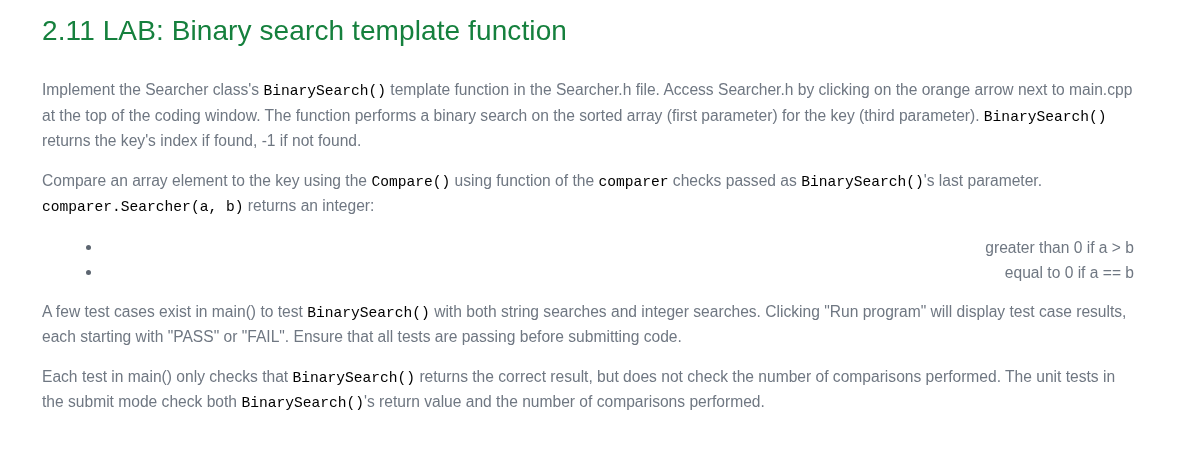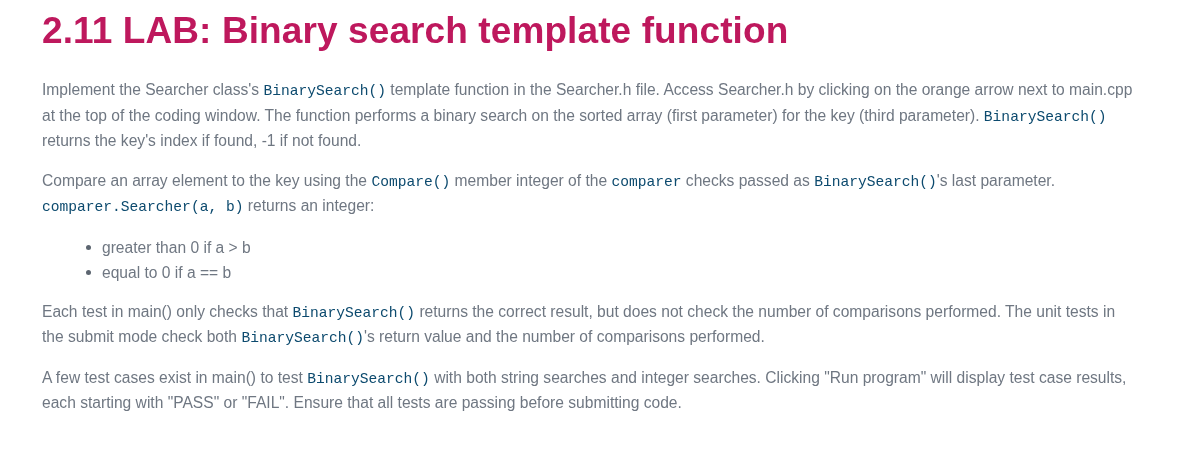--- a/index.html
+++ b/index.html
@@ -13,50 +13,51 @@
     font-family: "Liberation Sans", sans-serif;
     -webkit-font-smoothing: antialiased;
   }
   .lab-page {
     padding: 10px 42px 0 42px;
     box-sizing: border-box;
     width: 1186px;
   }
   .lab-title {
     font-family: "Liberation Sans", sans-serif;
-    font-size: 37px;
-    font-weight: 700;
+    font-size: 28px;
+    font-weight: 400;
     line-height: 42px;
-    color: #be185d;
+    color: #15803d;
     margin: 0 0 26px 0;
     letter-spacing: 0.1px;
   }
   .lab-body {
     max-width: 1092px;
   }
   .para {
     font-size: 15.6px;
     line-height: 24.5px;
     color: #6f7782;
     margin: 0 0 15px 0;
   }
   .para:last-child {
     margin-bottom: 0;
   }
   code, .code {
     font-family: "Liberation Mono", "DejaVu Sans Mono", monospace;
     font-size: 14.6px;
-    color: #0c4a6e;
+    color: #000000;
     letter-spacing: 0px;
     white-space: pre;
   }
   ul.bullets {
     margin: 0 0 15px 0;
     padding: 0 0 0 44px;
     list-style: none;
+    text-align: right;
   }
   ul.bullets li {
     font-size: 15.6px;
     line-height: 25px;
     color: #6f7782;
     position: relative;
     padding-left: 16px;
   }
   ul.bullets li::before {
     content: "";
@@ -74,25 +75,25 @@
 <body>
 
 <div class="lab-page">
 
   <h1 class="lab-title">2.11 LAB: Binary search template function</h1>
 
   <div class="lab-body">
 
     <p class="para rich"><span>Implement the Searcher class's </span><code>BinarySearch()</code><span> template function in the Searcher.h file. Access Searcher.h by clicking on the orange arrow next to main.cpp at the top of the coding window. The function performs a binary search on the sorted array (first parameter) for the key (third parameter). </span><code>BinarySearch()</code><span> returns the key's index if found, -1 if not found.</span></p>
 
-    <p class="para rich"><span>Compare an array element to the key using the </span><code>Compare()</code><span> member integer of the </span><code>comparer</code><span> checks passed as </span><code>BinarySearch()</code><span>'s last parameter. </span><code>comparer.Searcher(a, b)</code><span> returns an integer:</span></p>
+    <p class="para rich"><span>Compare an array element to the key using the </span><code>Compare()</code><span> using function of the </span><code>comparer</code><span> checks passed as </span><code>BinarySearch()</code><span>'s last parameter. </span><code>comparer.Searcher(a, b)</code><span> returns an integer:</span></p>
 
     <ul class="bullets">
       <li>greater than 0 if a &gt; b</li>
       <li>equal to 0 if a == b</li>
     </ul>
 
+    <p class="para rich"><span>A few test cases exist in main() to test </span><code>BinarySearch()</code><span> with both string searches and integer searches. Clicking "Run program" will display test case results, each starting with "PASS" or "FAIL". Ensure that all tests are passing before submitting code.</span></p>
+
     <p class="para rich"><span>Each test in main() only checks that </span><code>BinarySearch()</code><span> returns the correct result, but does not check the number of comparisons performed. The unit tests in the submit mode check both </span><code>BinarySearch()</code><span>'s return value and the number of comparisons performed.</span></p>
-
-    <p class="para rich"><span>A few test cases exist in main() to test </span><code>BinarySearch()</code><span> with both string searches and integer searches. Clicking "Run program" will display test case results, each starting with "PASS" or "FAIL". Ensure that all tests are passing before submitting code.</span></p>
 
   </div>
 </div>
 
 </body></html>

